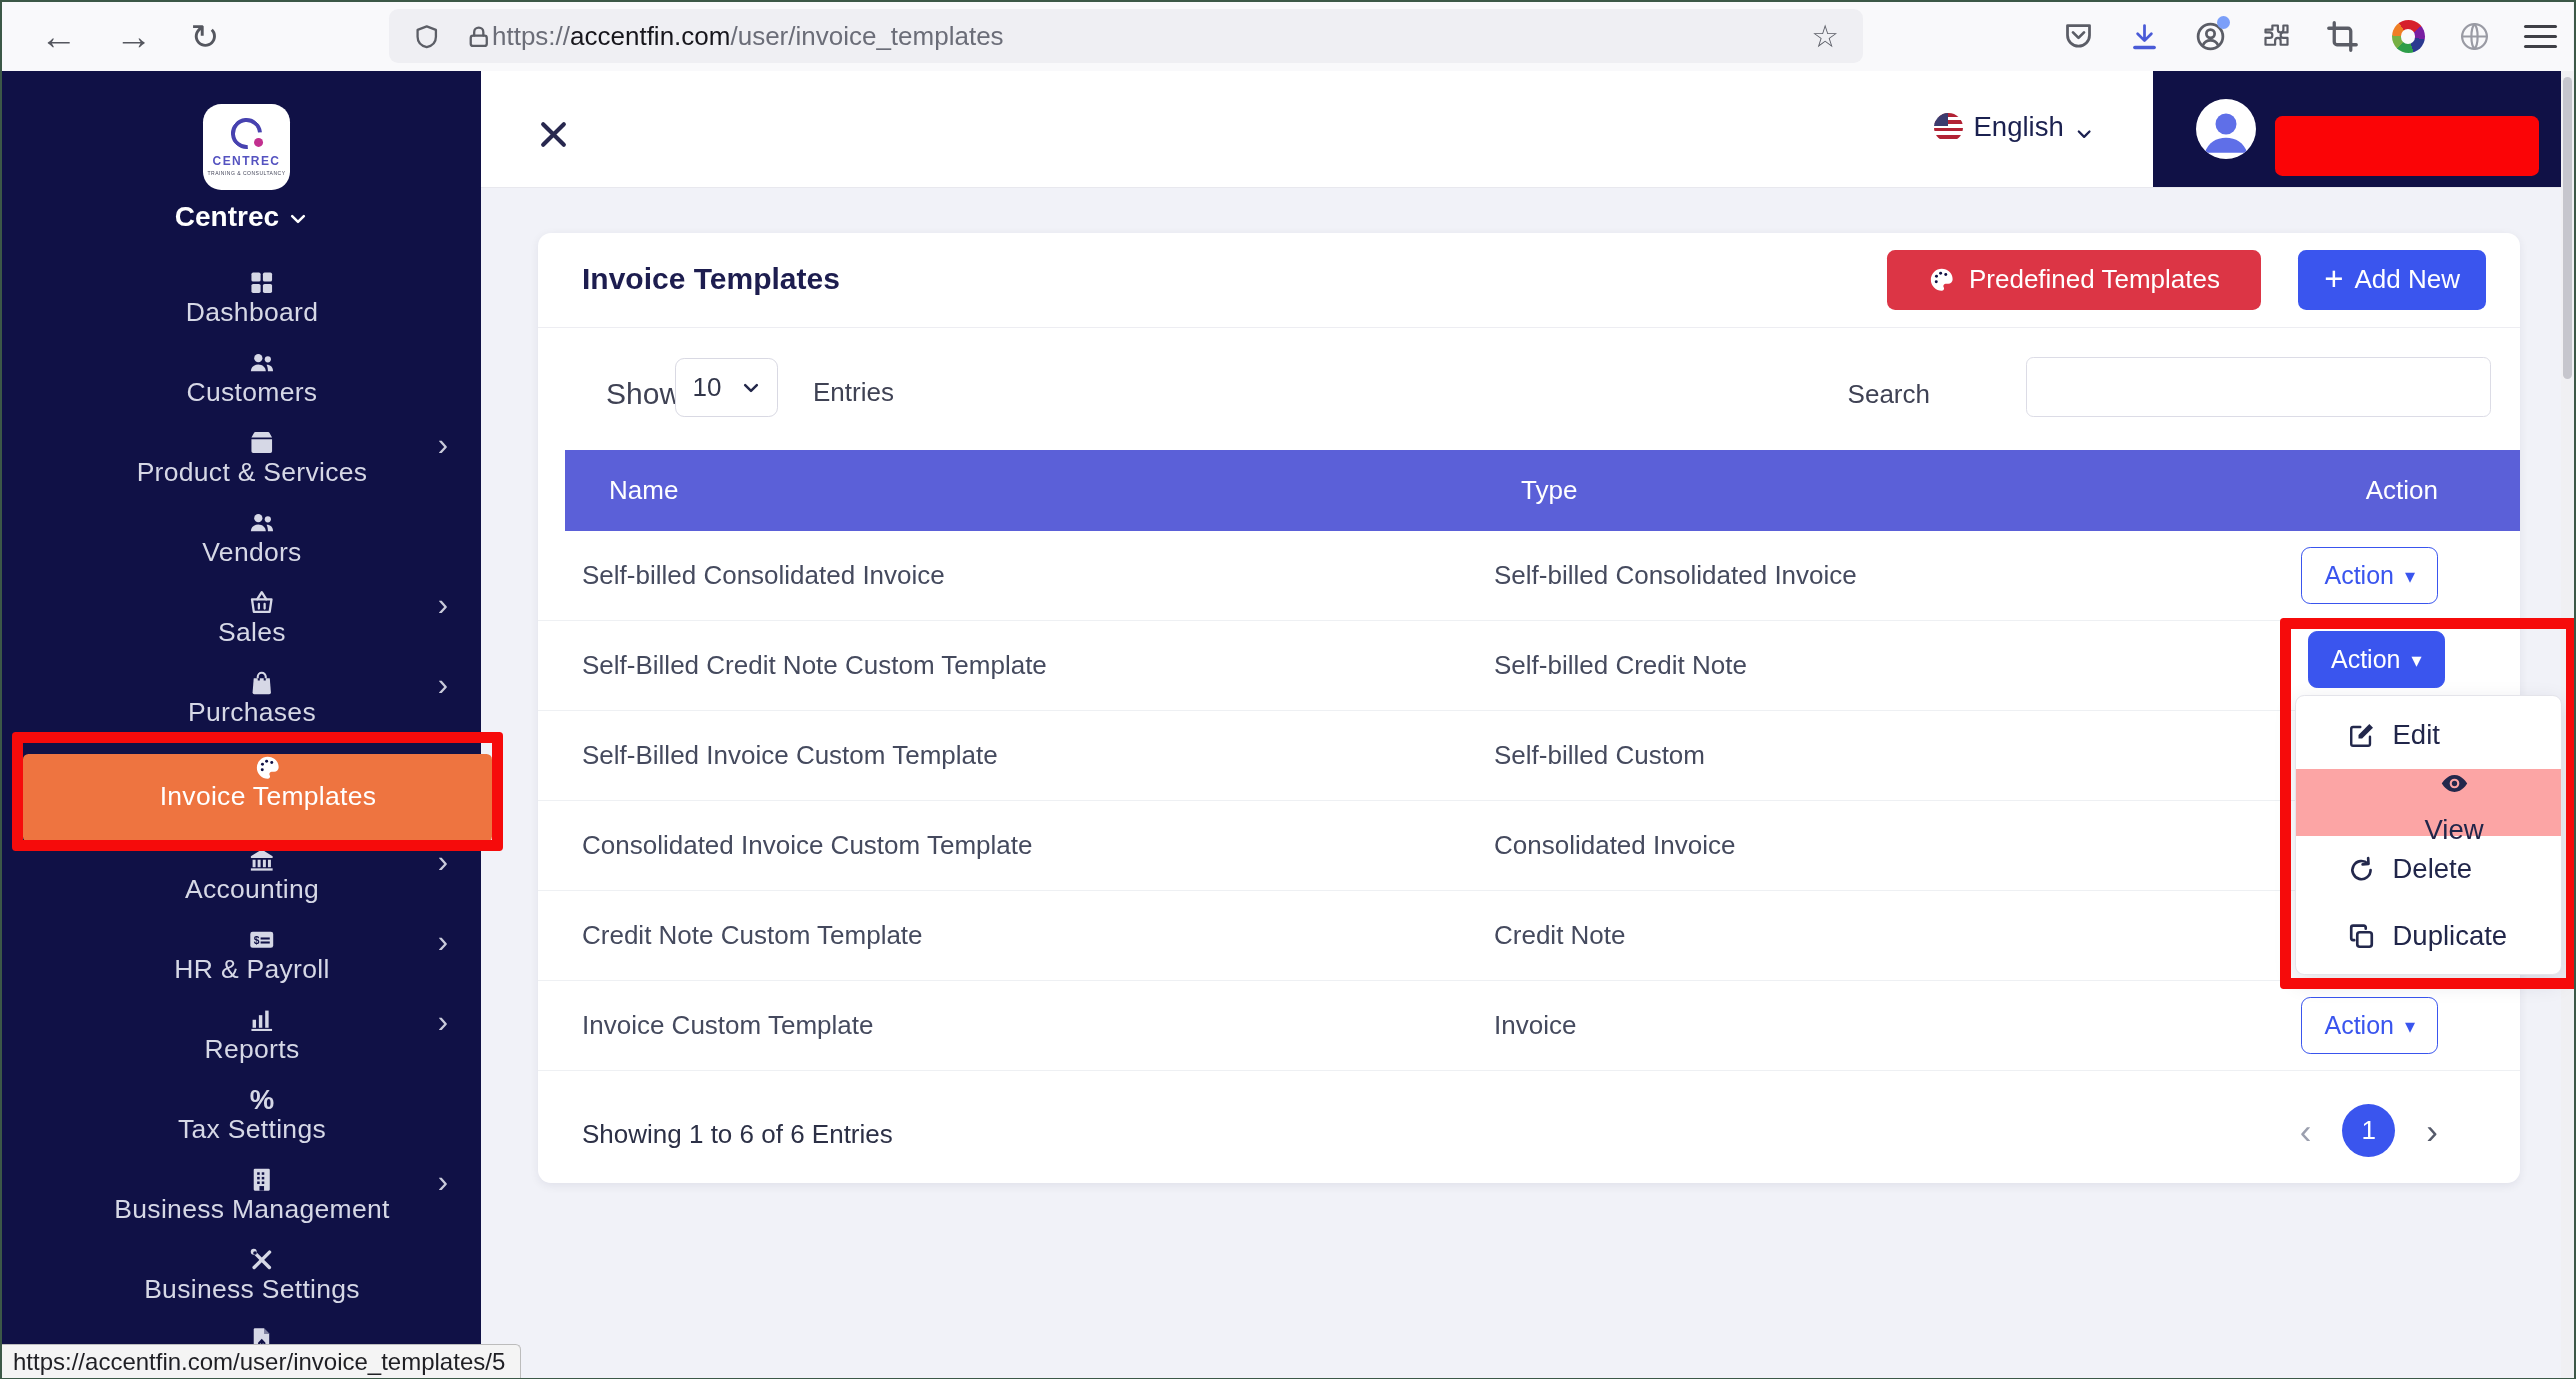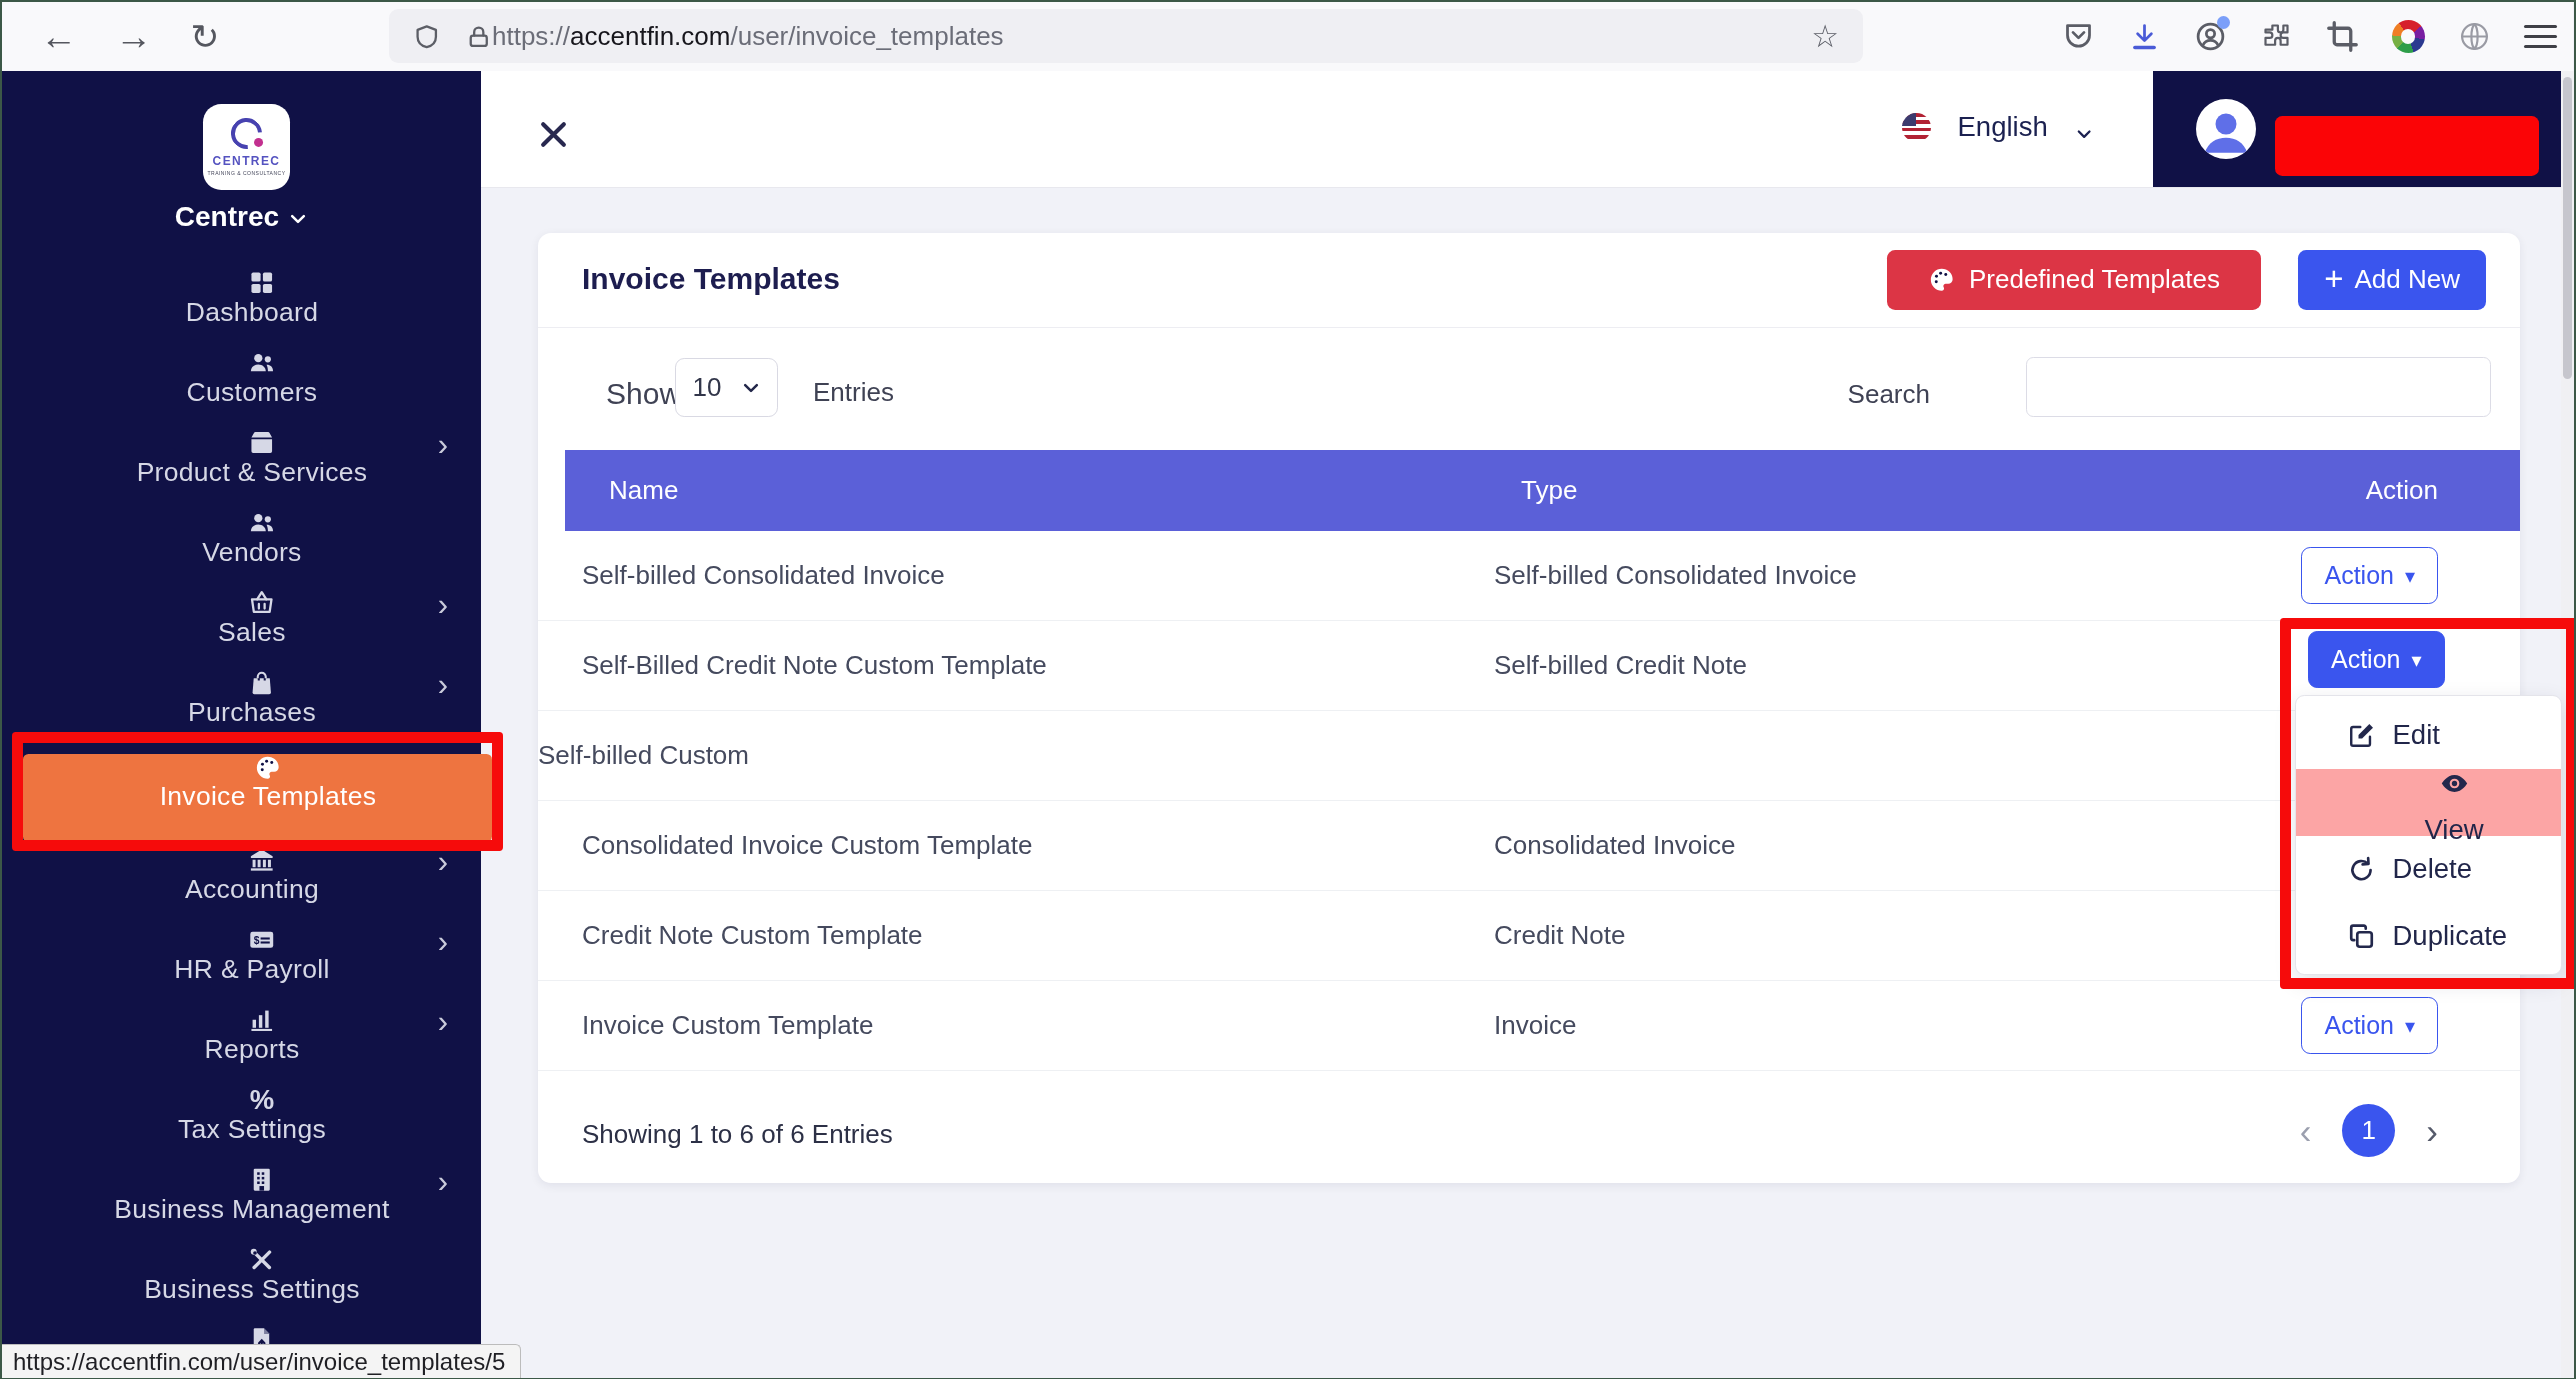--- a/index.html
+++ b/index.html
@@ -45,21 +45,21 @@
   .m-item .s-icon .pct{font-size:27.5px;font-weight:bold;line-height:27.5px;display:block;text-align:center;}
   .m-item .lbl{margin-left:21px;font-size:26.5px;letter-spacing:0.3px;}
   .m-item .sub{position:absolute;right:33px;font-size:31px;color:#c9cbdb;line-height:1;}
   .m-item.active{height:88px;margin:4.6px 0 4.6px 21px;width:469px;background:#ee7440;border-radius:5.5px;color:#fff;}
   .m-item.active .s-icon{color:#fff;margin-left:20px;}
   .m-item.active .lbl{color:#fff;}
   
   #appbar{position:absolute;left:479px;top:69px;width:2097px;height:116px;background:#fff;border-bottom:0.9px solid #e8e8ee;}
   #close-x{position:absolute;left:57px;top:48px;width:31px;height:31px;color:#28284f;cursor:pointer;}
   #close-x svg{width:100%;height:100%;}
-  #lang{position:absolute;right:485px;top:40px;display:flex;align-items:center;gap:27px;font-size:27.5px;color:#1b2150;font-weight:500;cursor:pointer;}
+  #lang{position:absolute;right:485px;top:40px;display:flex;align-items:center;gap:11px;font-size:27.5px;color:#1b2150;font-weight:500;cursor:pointer;}
   #flag{width:29px;height:29px;border-radius:50%;overflow:hidden;position:relative;background:repeating-linear-gradient(180deg,#b22234 0 3.7px,#ffffff 3.7px 7.3px);flex:0 0 auto;}
   #flag::before{content:"";position:absolute;left:0;top:0;width:14.6px;height:13px;background:#3c3b6e;}
   #lang .chev{width:18.3px;height:18.3px;color:#1b2150;}
   #lang .chev svg{width:100%;height:100%;}
   #user-panel{position:absolute;left:1672px;top:0;width:422px;height:116px;background:#101146;}
   #avatar{position:absolute;left:43px;top:27.5px;width:60px;height:60px;background:#fff;border-radius:50%;overflow:hidden;}
   #avatar svg{width:100%;height:100%;color:#5f6fe8;}
   #name-redaction{position:absolute;left:122px;top:45px;width:264px;height:60px;background:#fb0406;border-radius:7.3px;}
   
   #card{position:absolute;left:536px;top:231px;width:1982px;height:950px;background:#fff;border-radius:13px;box-shadow:0 2.7px 9.2px rgba(20,20,60,.07);}
@@ -381,20 +381,21 @@
             <span>Action</span>
             <span class="caret">▾</span>
           </button></span>
     </div>
     <div class="trow">
       <span class="col-name">Self-Billed Credit Note Custom Template</span>
       <span class="col-type">Self-billed Credit Note</span>
       <span class="col-action"></span>
     </div>
     <div class="trow">
+      <span class="col-name">Self-Billed Invoice Custom Template</span>
       <span class="col-type">Self-billed Custom</span>
       <span class="col-action"></span>
     </div>
     <div class="trow">
       <span class="col-name">Consolidated Invoice Custom Template</span>
       <span class="col-type">Consolidated Invoice</span>
       <span class="col-action"></span>
     </div>
     <div class="trow">
       <span class="col-name">Credit Note Custom Template</span>

